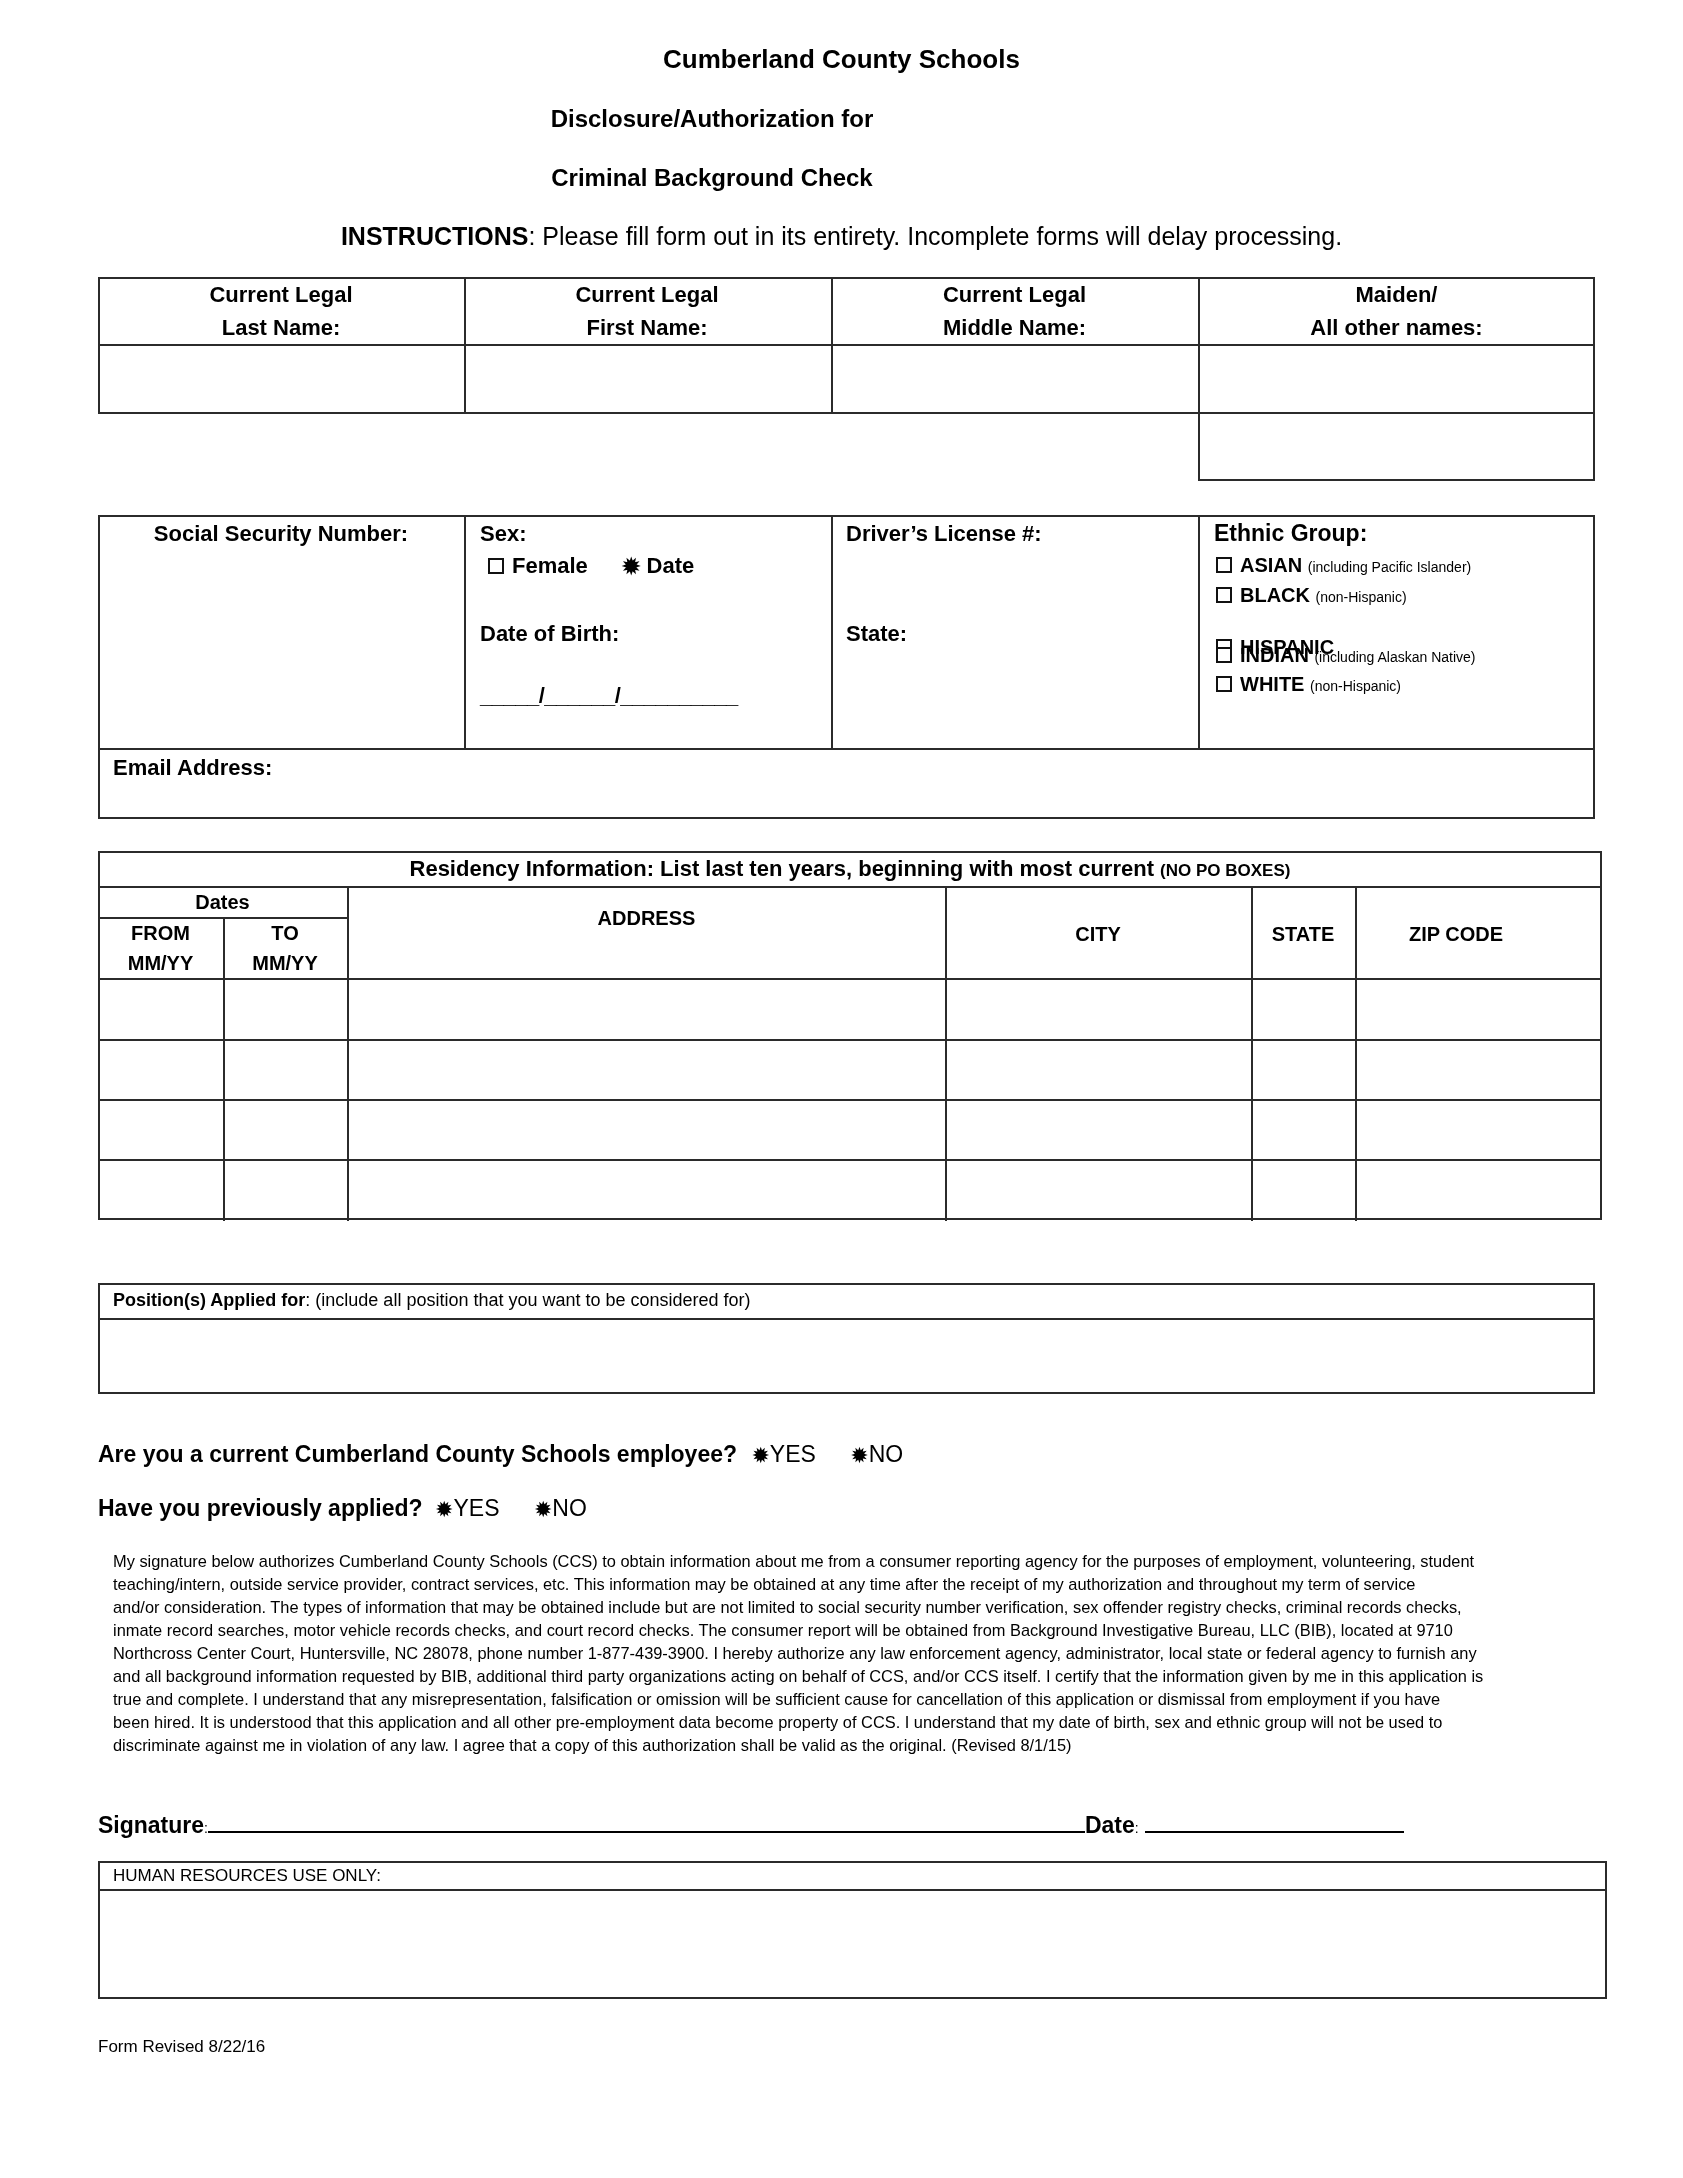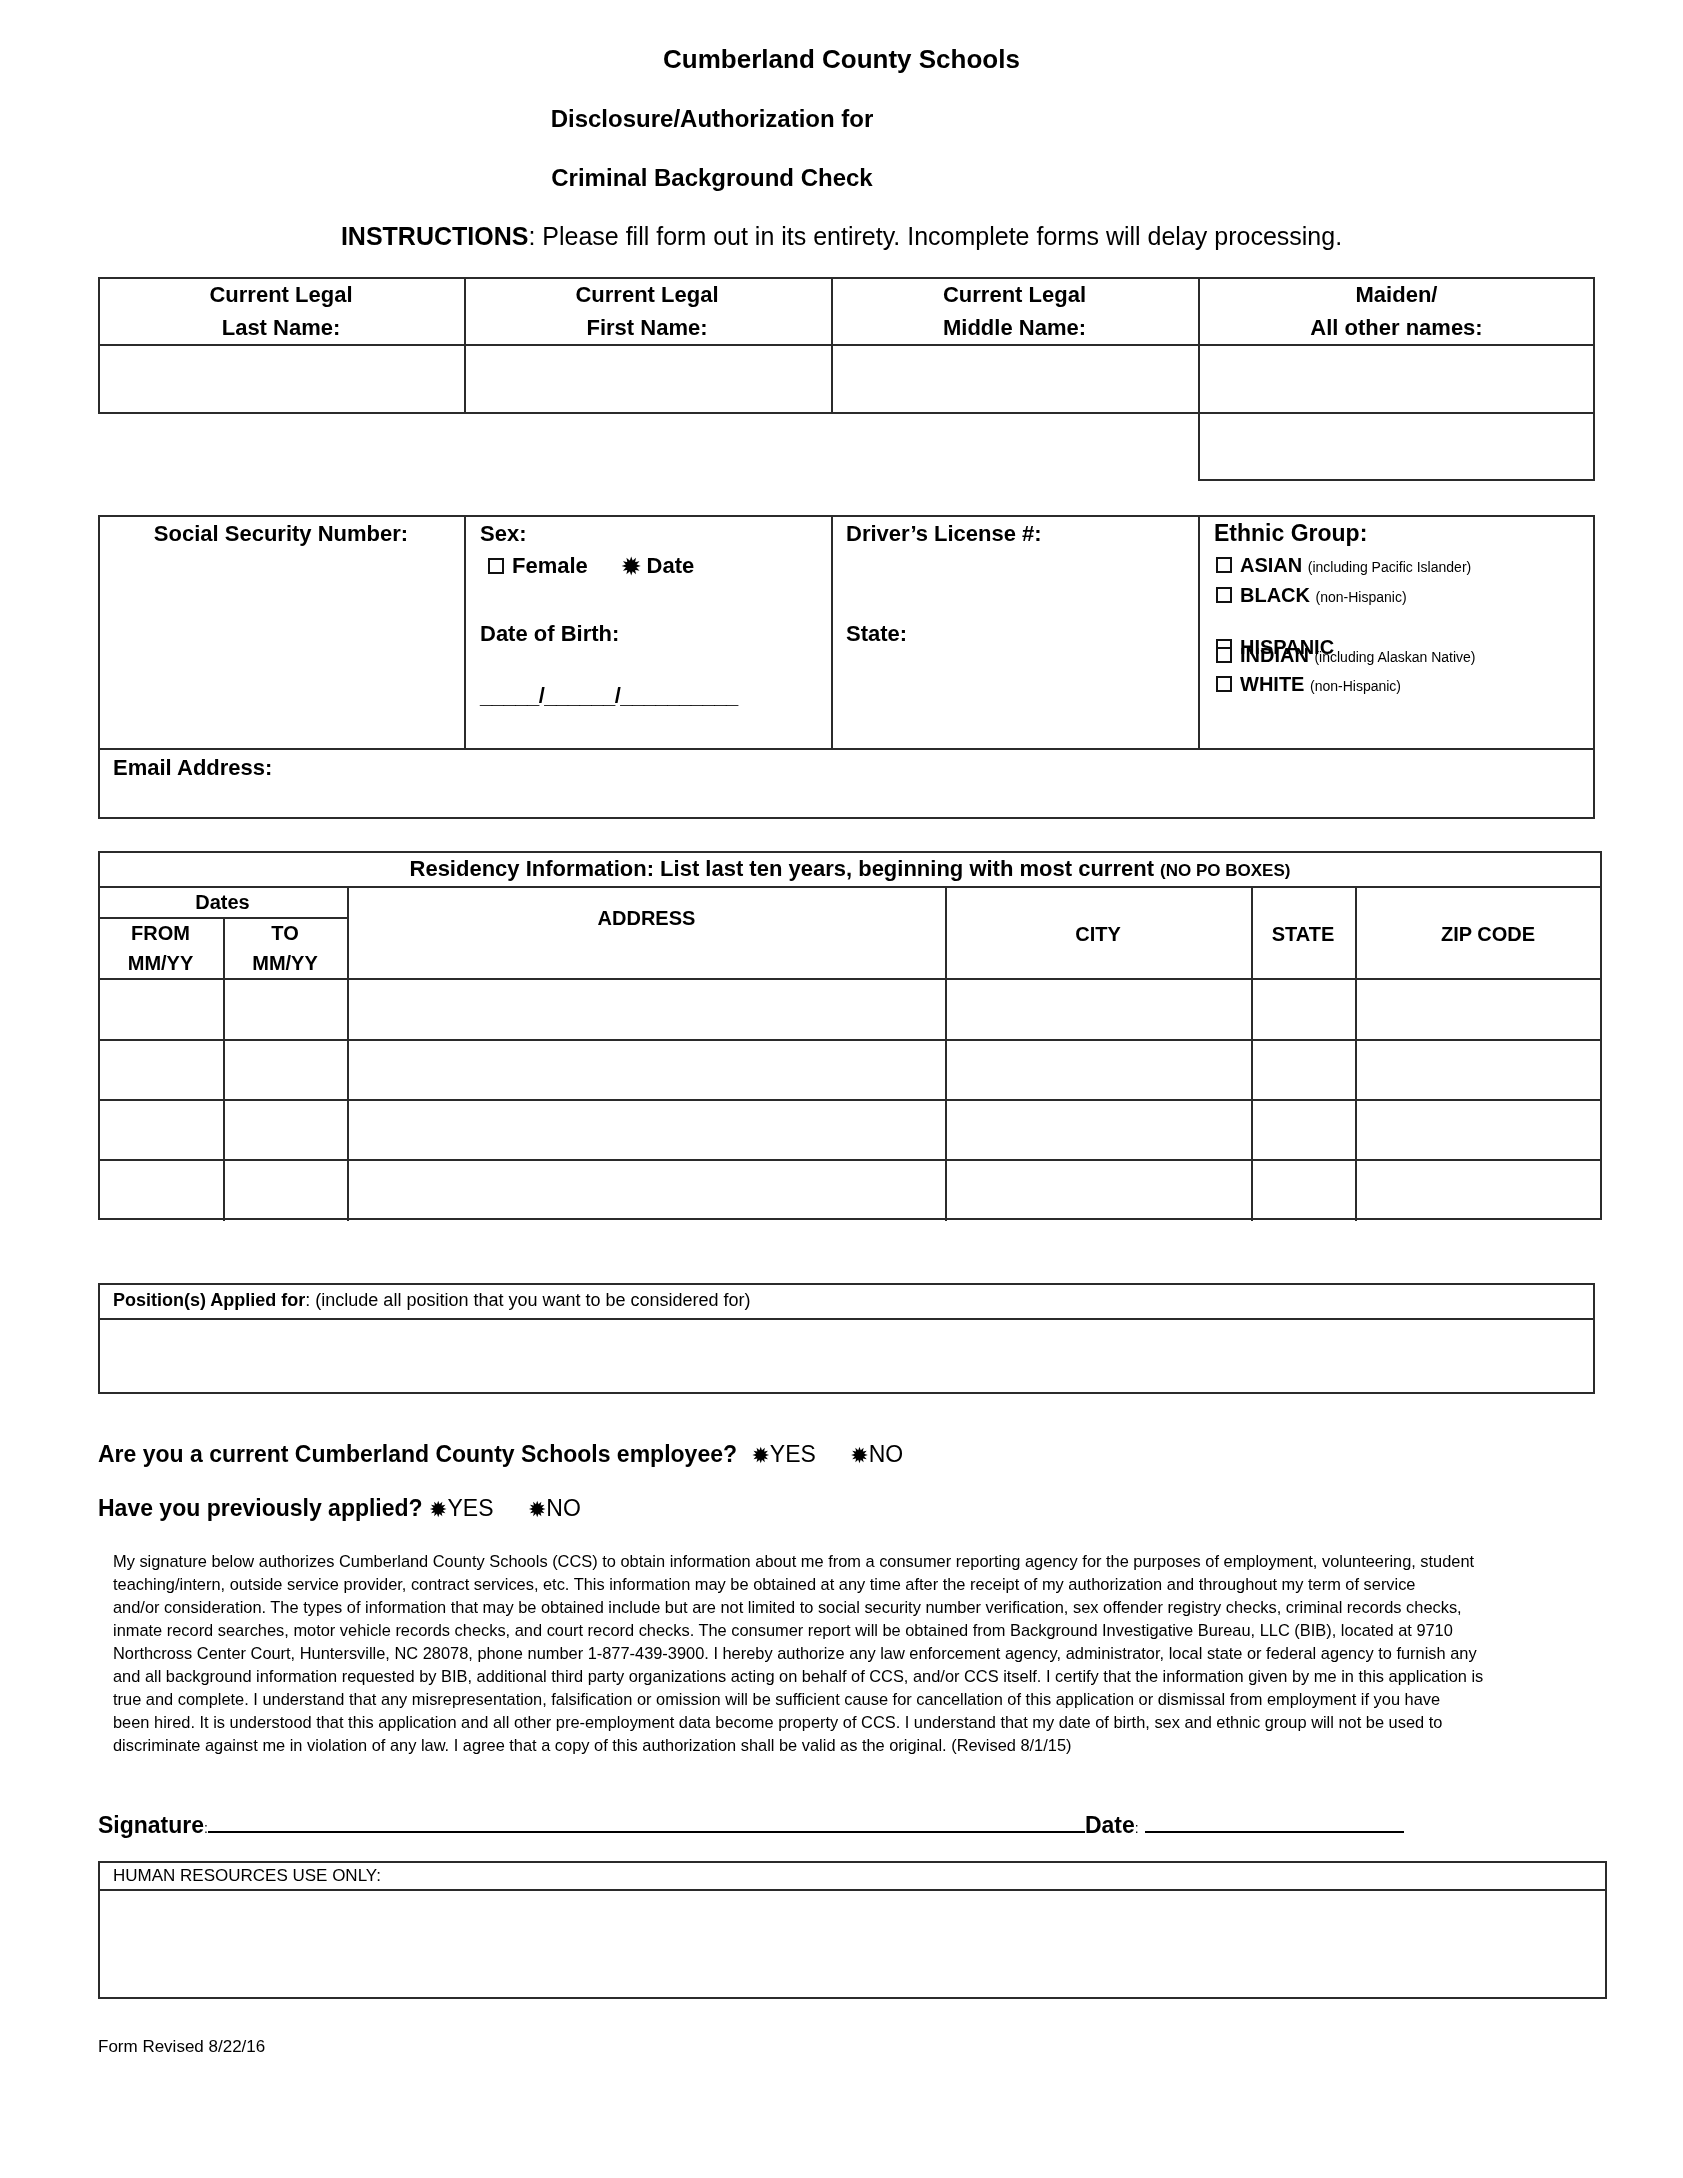--- a/index.html
+++ b/index.html
@@ -123,21 +123,21 @@
     <div>FROM</div>
     <div>MM/YY</div>
   </div>
   <div class="rhdr" style="left:223px; top:918px; width:124px;">
     <div>TO</div>
     <div>MM/YY</div>
   </div>
   <div class="rhdr" style="left:347px; top:903px; width:599px;">ADDRESS</div>
   <div class="rhdr" style="left:945px; top:919px; width:306px;">CITY</div>
   <div class="rhdr" style="left:1251px; top:919px; width:104px;">STATE</div>
-  <div class="rhdr" style="left:1355px; top:919px; width:202px;padding-left:32px;">ZIP CODE</div>
+  <div class="rhdr" style="left:1355px; top:919px; width:202px;">ZIP CODE</div>
 
   <div class="field" style="left:100px; top:980px; width:121px; height:57px;"></div>
   <div class="field" style="left:225px; top:980px; width:120px; height:57px;"></div>
   <div class="field" style="left:348px; top:980px; width:595px; height:57px;"></div>
   <div class="field" style="left:947px; top:980px; width:302px; height:57px;"></div>
   <div class="field" style="left:1253px; top:980px; width:100px; height:57px;"></div>
   <div class="field" style="left:1357px; top:980px; width:243px; height:57px;"></div>
 
   <div class="field" style="left:100px; top:1041px; width:121px; height:57px;"></div>
   <div class="field" style="left:225px; top:1041px; width:120px; height:57px;"></div>
@@ -170,21 +170,21 @@
   <div class="field" style="left:102px; top:1322px; width:1489px; height:68px;"></div>
 </div>
 
 <div class="abs" style="left:98px; top:1437px; font-size:23px; line-height:34px; white-space:nowrap;">
   <b>Are you a current Cumberland County Schools employee?</b>
   <span style="margin-left:8px;"><span class="burst">✹</span><span>YES</span></span>
   <span style="margin-left:28px;"><span class="burst">✹</span><span>NO</span></span>
 </div>
 <div class="abs" style="left:98px; top:1491px; font-size:23px; line-height:34px; white-space:nowrap;">
   <b>Have you previously applied?</b>
-  <span style=""><span class="burst">✹</span><span>YES</span></span>
+  <span style="margin-left:6px;"><span class="burst">✹</span><span>YES</span></span>
   <span style="margin-left:28px;"><span class="burst">✹</span><span>NO</span></span>
 </div>
 
 <div class="para" style="left:113px; top:1550px; white-space:nowrap;">
   <div>My signature below authorizes Cumberland County Schools (CCS) to obtain information about me from a consumer reporting agency for the purposes of employment, volunteering, student</div>
   <div>teaching/intern, outside service provider, contract services, etc.  This information may be obtained at any time after the receipt of my authorization and throughout my term of service</div>
   <div>and/or consideration. The types of information that may be obtained include but are not limited to social security number verification, sex offender registry checks, criminal records checks,</div>
   <div>inmate record searches, motor vehicle records checks, and court record checks. The consumer report will be obtained from Background Investigative Bureau, LLC (BIB), located at 9710</div>
   <div>Northcross Center Court, Huntersville, NC 28078, phone number 1-877-439-3900. I hereby authorize any law enforcement agency, administrator, local state or federal agency to furnish any</div>
   <div>and all background information requested by BIB, additional third party organizations acting on behalf of CCS, and/or CCS itself. I certify that the information given by me in this application is</div>

